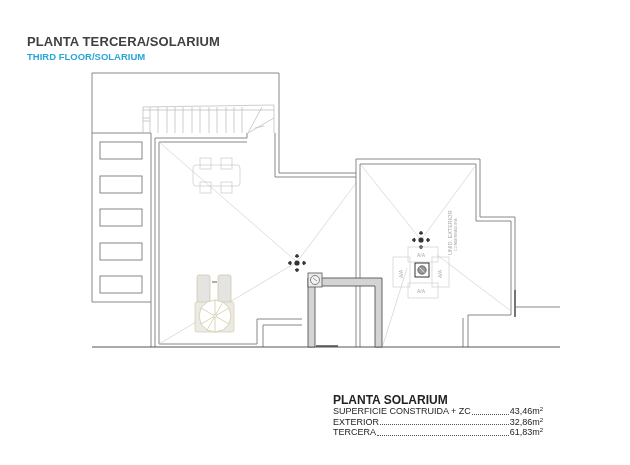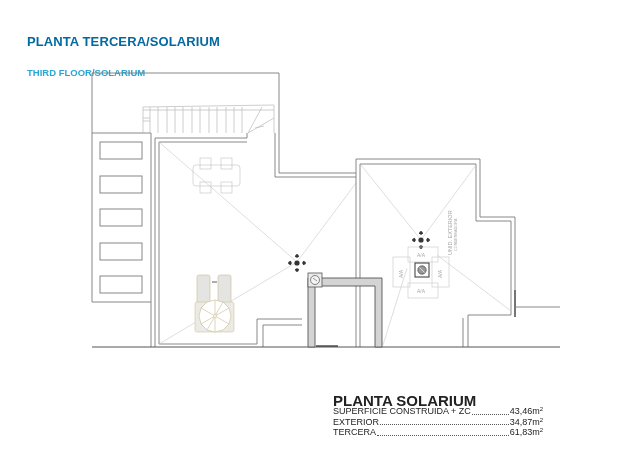--- a/index.html
+++ b/index.html
@@ -1,22 +1,22 @@
 <!DOCTYPE html>
 <html><head>
   <meta charset="utf-8">
   <style>
     html, body { margin: 0; padding: 0; background: #ffffff; }
     body { width: 630px; height: 465px; position: relative; overflow: hidden; font-family: "Liberation Sans", "DejaVu Sans", sans-serif; }
     .title-block { position: absolute; left: 27px; top: 34px; }
-    .title-main { color: #0369a1; font-weight: bold; font-size: 13px; letter-spacing: 0.1px; line-height: 15px; }
-    .title-sub { color: #2aa6d6; font-weight: bold; font-size: 9.5px; line-height: 12px; margin-top: 18px; }
+    .title-main { color: #404040; font-weight: bold; font-size: 13px; letter-spacing: 0.1px; line-height: 15px; }
+    .title-sub { color: #2aa6d6; font-weight: bold; font-size: 9.5px; line-height: 12px; margin-top: 2px; }
     .plan { position: absolute; left: 0; top: 0; }
     .legend { position: absolute; left: 333px; top: 395px; width: 210px; color: #222; }
-    .legend-title { font-weight: bold; font-size: 15px; line-height: 11px; }
+    .legend-title { font-weight: bold; font-size: 12px; line-height: 11px; }
     .legend-row { display: flex; font-size: 9px; line-height: 10.5px; white-space: nowrap; }
     .legend-row .label { flex: 0 0 auto; }
     .legend-row .dots { flex: 1 1 auto; overflow: hidden; border-bottom: 1px dotted #555; margin: 0 1px 2px 1px; }
     .legend-row .value { flex: 0 0 auto; }
     .legend-row sup { font-size: 6px; vertical-align: top; line-height: 6px; }
   </style>
 </head>
 <body>
 
 <div class="title-block">
@@ -176,20 +176,20 @@
 <div class="legend">
   <div class="legend-title">PLANTA SOLARIUM</div>
   <div class="legend-row">
     <span class="label">SUPERFICIE CONSTRUIDA + ZC</span>
     <span class="dots"></span>
     <span class="value"><span>43,46</span><span>m</span><sup>2</sup></span>
   </div>
   <div class="legend-row">
     <span class="label">EXTERIOR</span>
     <span class="dots"></span>
-    <span class="value"><span>34,87</span><span>m</span><sup>2</sup></span>
+    <span class="value"><span>32,86</span><span>m</span><sup>2</sup></span>
   </div>
   <div class="legend-row">
     <span class="label">TERCERA</span>
     <span class="dots"></span>
     <span class="value"><span>61,83</span><span>m</span><sup>2</sup></span>
   </div>
 </div>
 
 </body></html>

